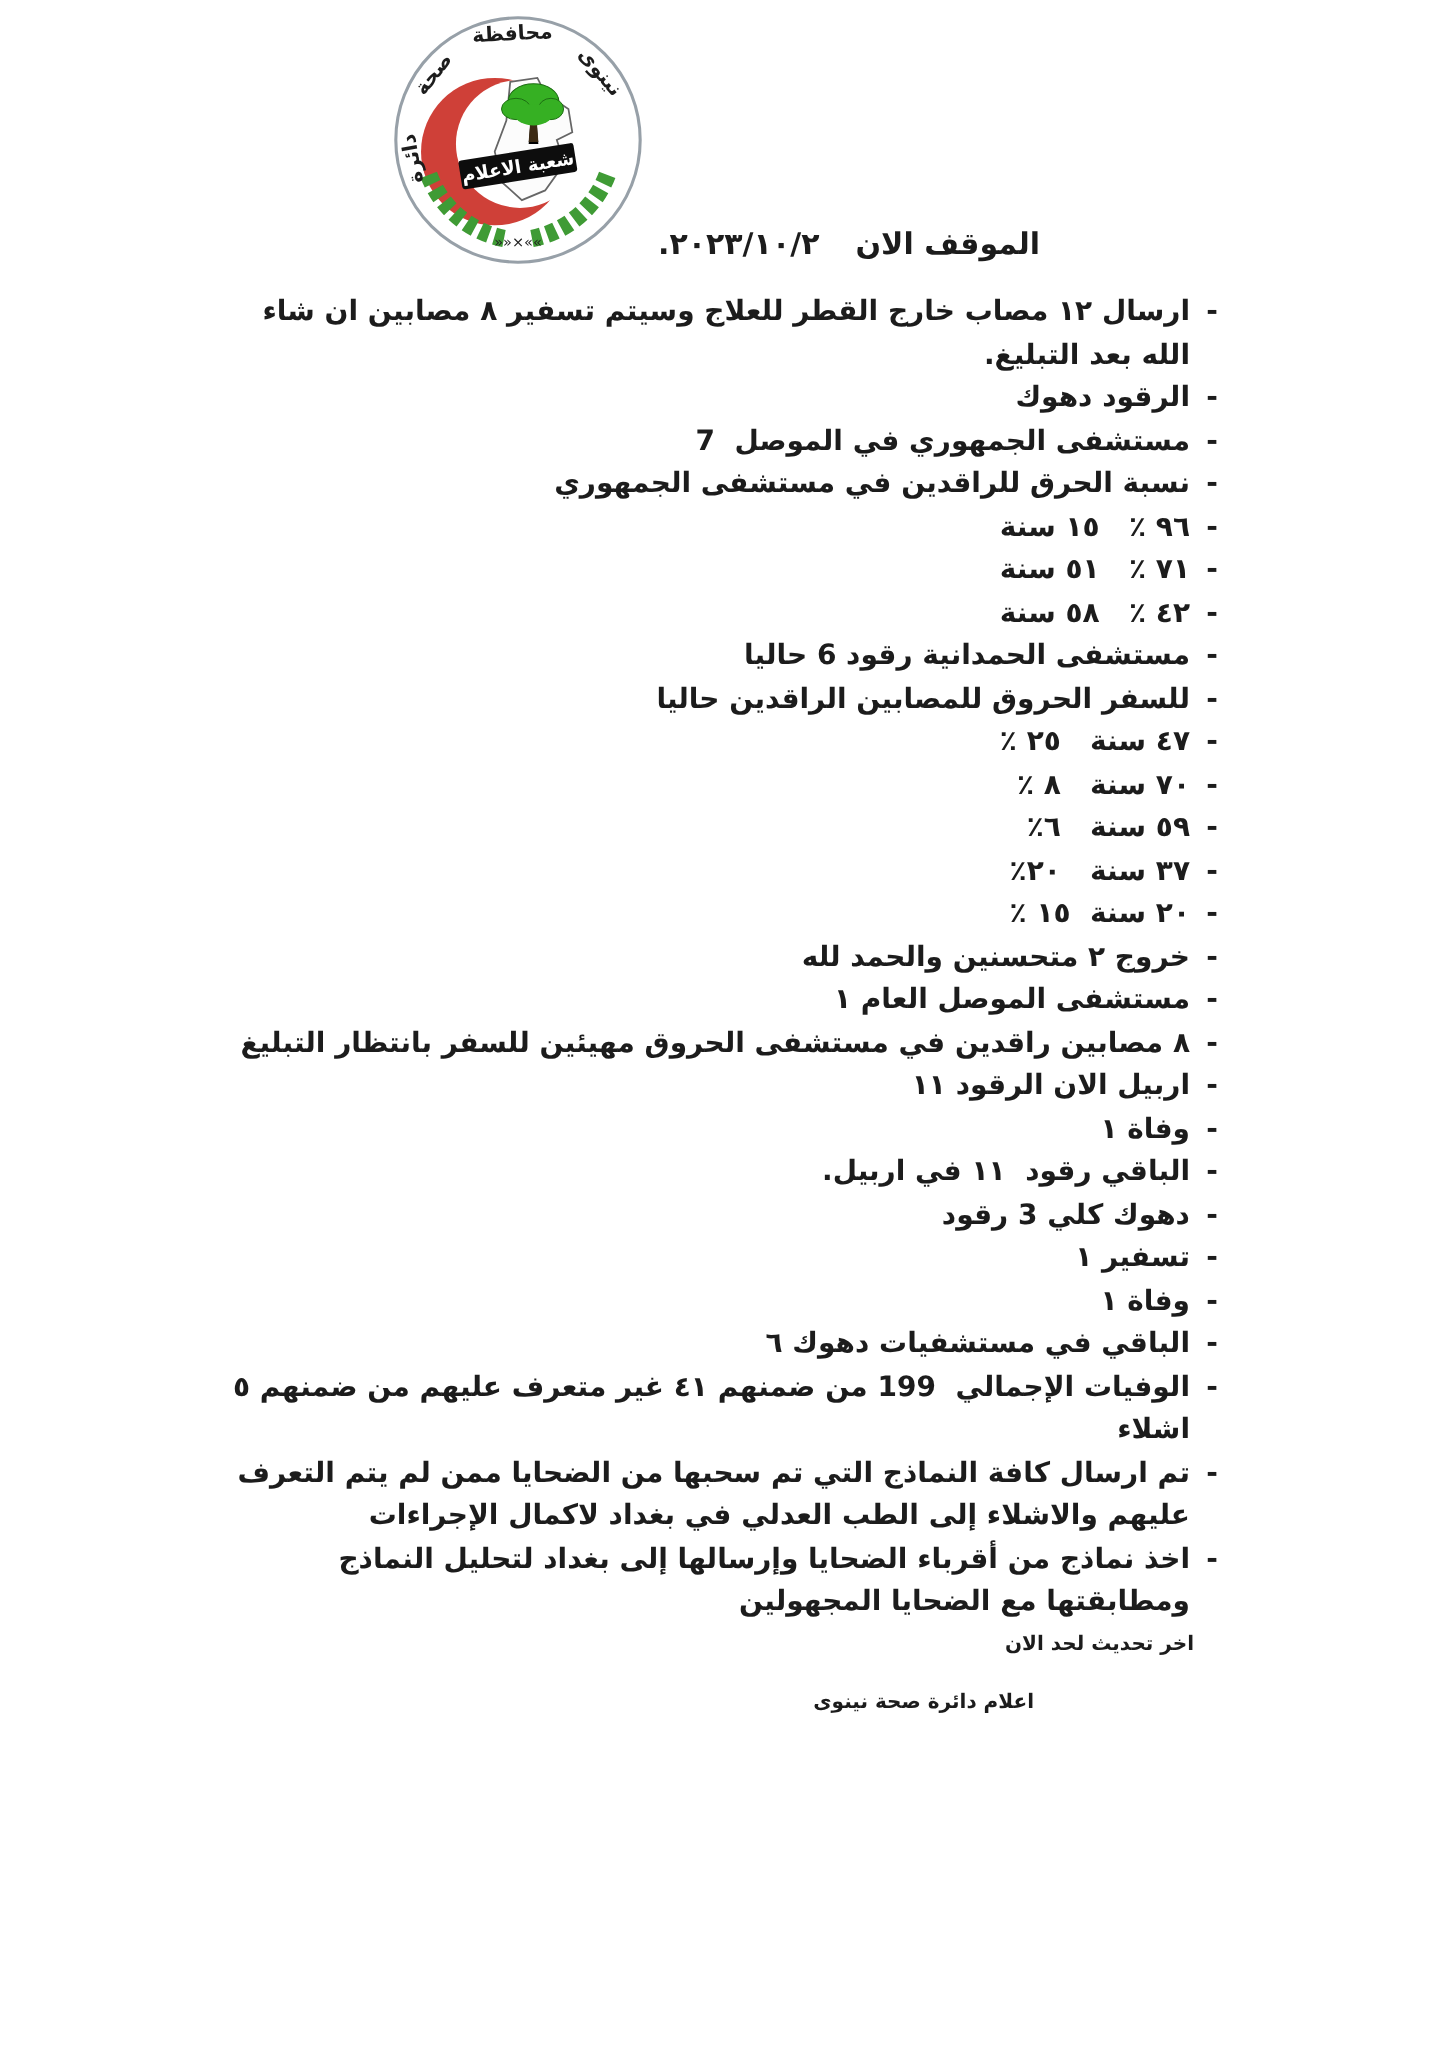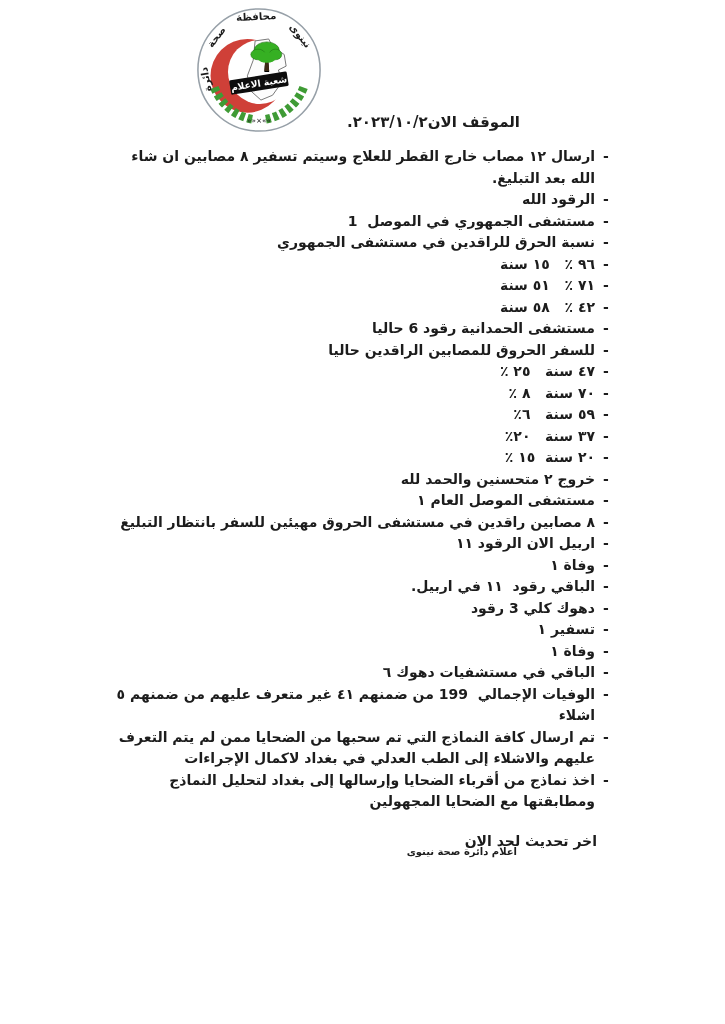--- a/index.html
+++ b/index.html
@@ -9,31 +9,31 @@
   }
   .logo{position:absolute;left:194px;top:6px;width:130px;height:128px;}
   .doc-title{
     position:absolute;top:80px;right:248px;
     font-size:15px;font-weight:bold;white-space:nowrap;
   }
   .dateline{
     position:absolute;top:113px;right:205px;
     font-size:15px;font-weight:bold;white-space:nowrap;
   }
-  .dateline .date{}
+  .dateline .date{margin-right:18px;}
   .bullet-list{
     position:absolute;top:146px;right:108px;width:512px;
     font-size:14px;font-weight:bold;line-height:21.5px;
   }
   .item{display:flex;}
   .dash{flex:none;width:22px;text-align:center;}
   .txt{flex:1;text-align:right;white-space:pre-wrap;}
   .footer-update{
     position:absolute;top:817px;right:128px;
-    font-size:14px;font-weight:bold;white-space:nowrap;margin-top:16px;
+    font-size:10px;font-weight:bold;white-space:nowrap;
   }
   .footer-sign{
     position:absolute;top:846px;right:208px;
     font-size:10px;font-weight:bold;white-space:nowrap;
   }
 </style>
 </head>
 <body>
 
 <div class="page">
@@ -85,25 +85,25 @@
     <span>الموقف الان</span><span class="date">٢٠٢٣/١٠/٢.</span>
   </div>
 
   <div class="bullet-list">
       <div class="item">
         <span class="dash">-</span>
         <span class="txt">ارسال ١٢ مصاب خارج القطر للعلاج وسيتم تسفير ٨ مصابين ان شاء الله بعد التبليغ.</span>
       </div>
       <div class="item">
         <span class="dash">-</span>
-        <span class="txt">الرقود الله</span>
-      </div>
-      <div class="item">
-        <span class="dash">-</span>
-        <span class="txt">مستشفى الجمهوري في الموصل  1</span>
+        <span class="txt">الرقود دهوك</span>
+      </div>
+      <div class="item">
+        <span class="dash">-</span>
+        <span class="txt">مستشفى الجمهوري في الموصل  7</span>
       </div>
       <div class="item">
         <span class="dash">-</span>
         <span class="txt">نسبة الحرق للراقدين في مستشفى الجمهوري</span>
       </div>
       <div class="item">
         <span class="dash">-</span>
         <span class="txt">٩٦ ٪   ١٥ سنة</span>
       </div>
       <div class="item">

